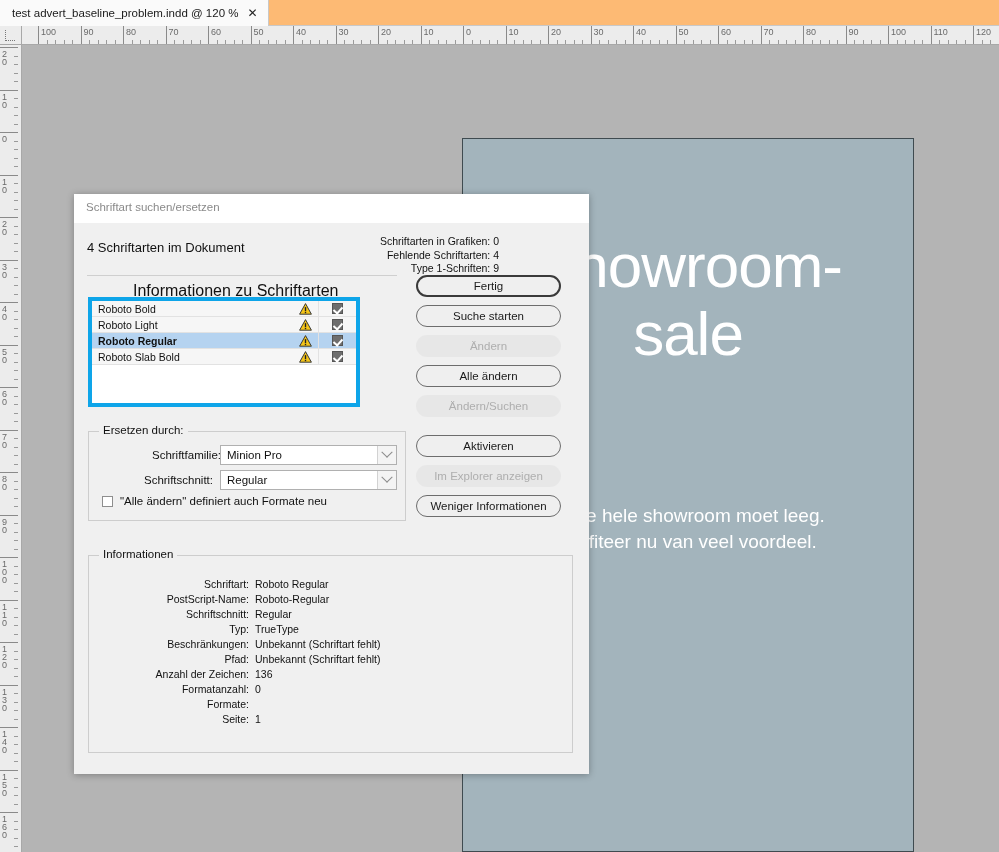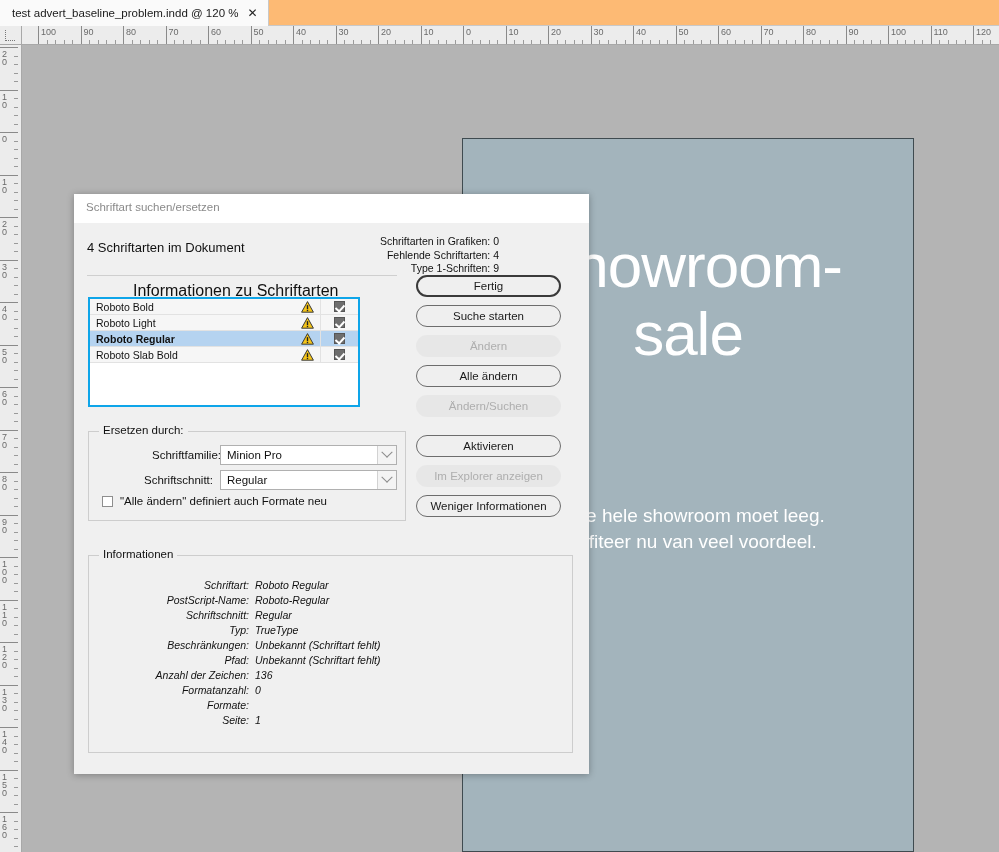--- a/index.html
+++ b/index.html
@@ -221,21 +221,21 @@
     left: 16px; top: 59px;
     font-size: 16px;
     color: #111;
     margin-left: 43px;
   }
   .fontlist {
     position: absolute;
     left: 14px; top: 74px;
     width: 272px; height: 110px;
     background: #ffffff;
-    border: 2px solid #0ea5e9;
+    border: 4px solid #0ea5e9;
     box-sizing: border-box;
     overflow: hidden;
   }
   .font-row {
     position: relative;
     height: 16px;
     display: flex;
     align-items: center;
     background: #f6f6f6;
     border-bottom: 1px solid #e2e2e2;
@@ -347,21 +347,21 @@
     box-sizing: border-box;
   }
   .cb-label { font-size: 11.5px; color: #111; }
 
   
   .info-table {
     position: absolute;
     left: 14px; top: 20px;
     width: 455px;
   }
-  .info-row { display: flex; height: 15px; align-items: flex-end; font-style: italic; }
+  .info-row { display: flex; height: 15px; align-items: center; }
   .info-key {
     width: 152px;
     text-align: right;
     font-size: 10.5px;
     color: #111;
     padding-right: 6px;
     box-sizing: border-box;
   }
   .info-val {
     font-size: 10.5px;

